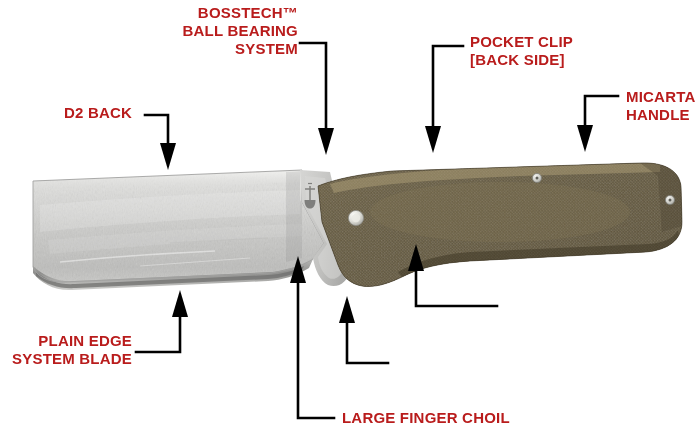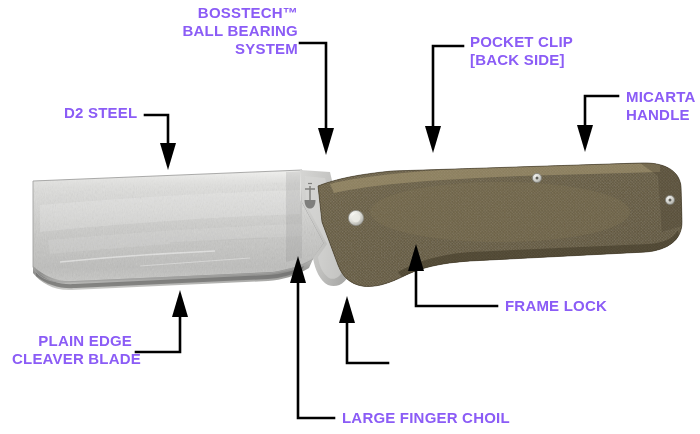--- a/index.html
+++ b/index.html
@@ -9,21 +9,21 @@
   }
   #stage{
     position:relative;
     width:700px;
     height:434px;
     background:#ffffff;
     overflow:hidden;
   }
   .callout-label{
     position:absolute;
-    color:#8b5cf6;
+    color:#b91c1c;
     font-weight:bold;
     font-size:15px;
     line-height:18px;
     letter-spacing:0.2px;
     white-space:pre;
     font-family:"Liberation Sans", sans-serif;
   }
   .align-right{ text-align:right; }
   .align-left{ text-align:left; }
   svg.leaders{
@@ -270,23 +270,22 @@
   <div class="callout-label align-right" style="left:172px; top:4px; width:126px;">BOSSTECH™
 BALL BEARING
 SYSTEM</div>
 
   <div class="callout-label align-left" style="left:470px; top:33px; width:150px;">POCKET CLIP
 [BACK SIDE]</div>
 
   <div class="callout-label align-left" style="left:626px; top:88px; width:80px;">MICARTA
 HANDLE</div>
 
-  <div class="callout-label align-left" style="left:64px; top:104px; width:90px;">D2 STEEL</div>
+  <div class="callout-label align-left" style="left:64px; top:104px; width:90px;">D2 BACK</div>
 
   <div class="callout-label align-right" style="left:12px; top:332px; width:120px;">PLAIN EDGE
-CLEAVER BLADE</div>
-
-  <div class="callout-label align-left" style="left:505px; top:297px; width:130px;">FRAME LOCK</div>
+SYSTEM BLADE</div>
+
 
 
   <div class="callout-label align-left" style="left:342px; top:409px; width:200px;">LARGE FINGER CHOIL</div>
 
 </div>
 
 </body></html>

